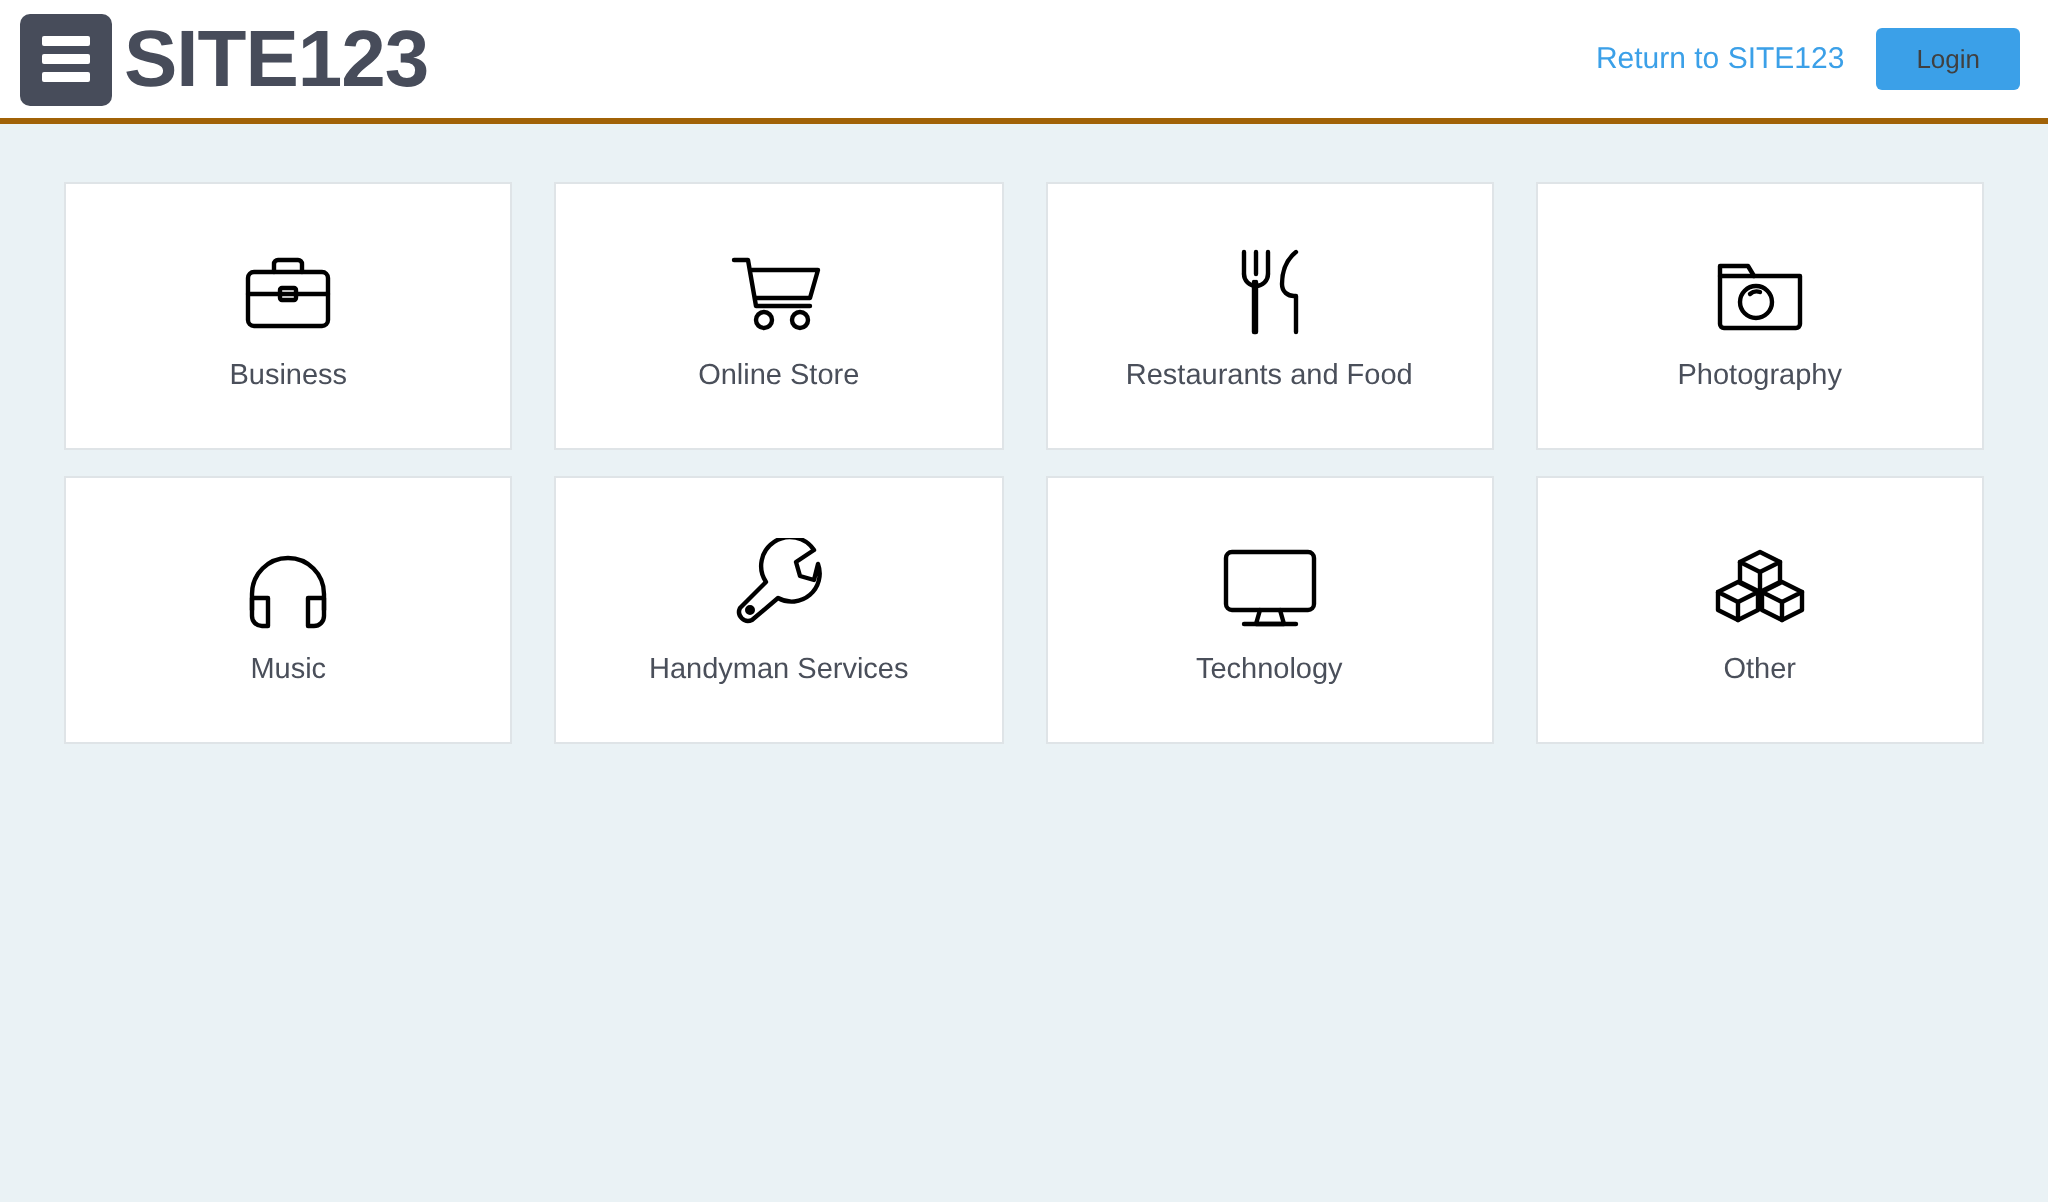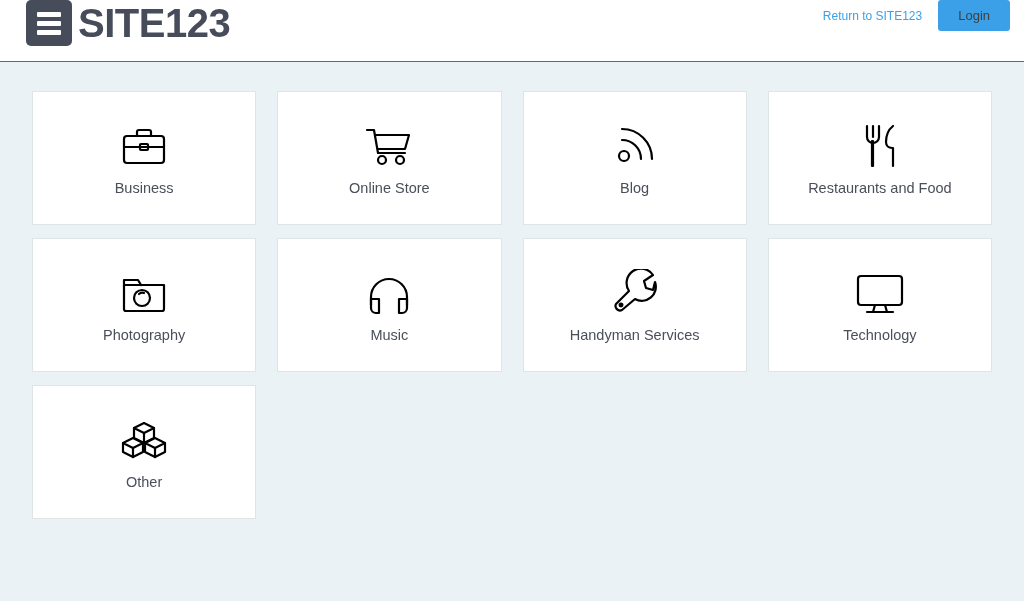--- a/index.html
+++ b/index.html
@@ -14,24 +14,24 @@
     font-family: "Liberation Sans", sans-serif;
     background: #eaf2f5;
     color: #4a4f5a;
   }
 
   
   .header {
     position: relative;
     height: 62px;
     background: #ffffff;
-    border-bottom: 1px solid #a16207;
-    display: flex;
-    align-items: flex-start;
-    padding: 0 14px 0 26px;
+    border-bottom: 3px solid #a16207;
+    display: flex;
+    align-items: center;
+    padding: 0 14px 0 10px;
   }
 
   .brand {
     display: flex;
     align-items: center;
     gap: 6px;
     text-decoration: none;
   }
 
   .brand-mark {
@@ -64,21 +64,21 @@
   }
 
   .header-right {
     margin-left: auto;
     display: flex;
     align-items: center;
     gap: 16px;
   }
 
   .return-link {
-    font-size: 12px;
+    font-size: 15px;
     color: #3ba0e8;
     text-decoration: none;
     white-space: nowrap;
     margin-left: 48px;
   }
 
   .login-btn {
     background: #3ba0e8;
     color: #404040;
     border: none;
@@ -185,30 +185,20 @@
         <svg width="52" height="46" viewBox="0 0 52 46">
           <polyline points="4,7 11,7 15,30 42,30"></polyline>
           <polyline points="13,12 46,12 42,26 15,26"></polyline>
           <circle cx="19" cy="37" r="4"></circle>
           <circle cx="37" cy="37" r="4"></circle>
         </svg>
       </div>
       <div class="card-label">Online Store</div>
     </div>
 
-    <div class="card">
-      <div class="card-icon">
-        <svg width="46" height="46" viewBox="0 0 46 46">
-          <path d="M10 6 A30 30 0 0 1 40 36"></path>
-          <path d="M10 17 A19 19 0 0 1 29 36"></path>
-          <circle cx="12" cy="33" r="5"></circle>
-        </svg>
-      </div>
-      <div class="card-label">Blog</div>
-    </div>
 
     <div class="card">
       <div class="card-icon">
         <svg width="44" height="48" viewBox="0 0 44 48">
           <path d="M9 4 V15"></path>
           <path d="M15 4 V15"></path>
           <path d="M21 4 V15"></path>
           <path d="M9 15 a6 6 0 0 0 12 0"></path>
           <path d="M15 19 V44 h-1 V19"></path>
           <path d="M35 4 c-5 4 -7 10 -7 16 c0 4 3 6 6 6 h1 V44"></path>

